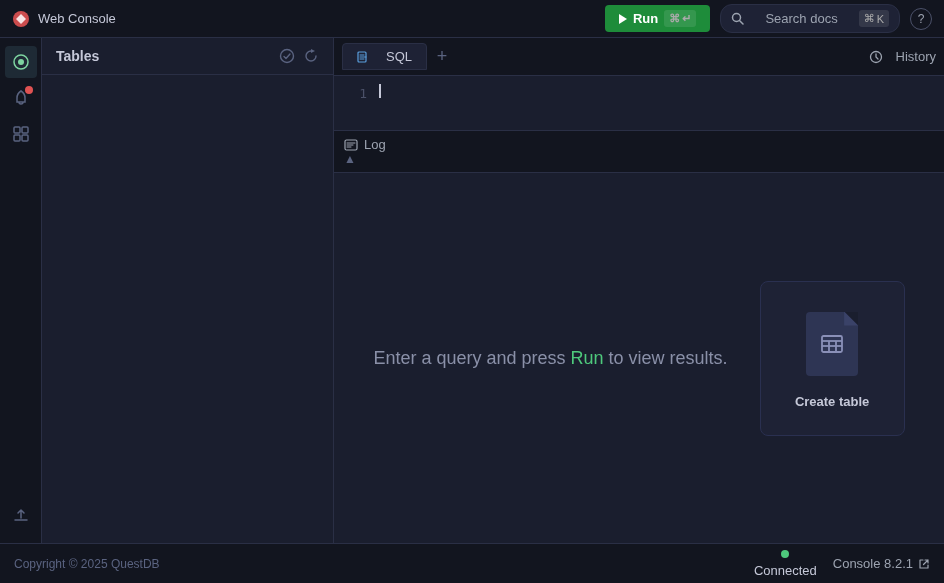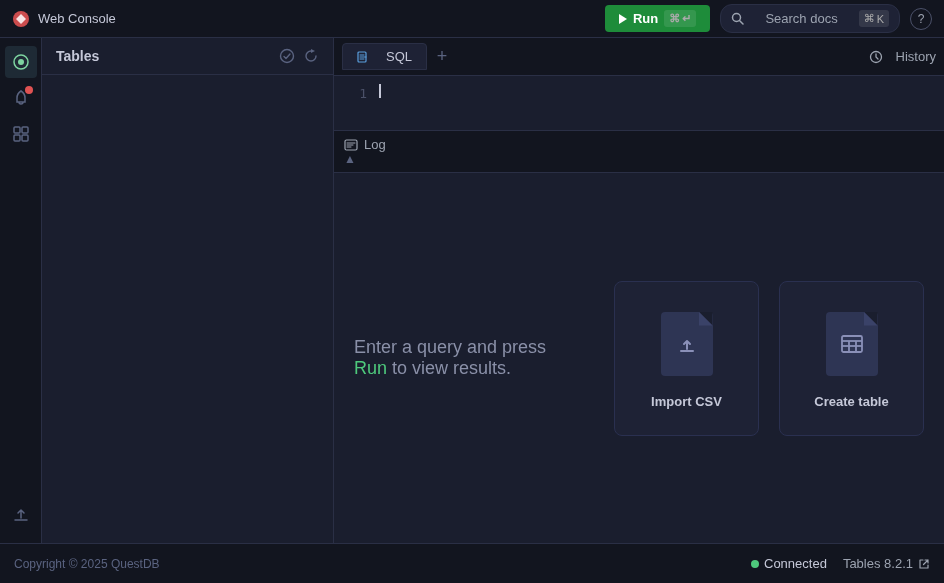--- a/index.html
+++ b/index.html
@@ -410,20 +410,21 @@
       display: flex;
       align-items: center;
       gap: 16px;
     }
     .connected-badge {
       display: flex;
       align-items: center;
       gap: 5px;
       font-size: 13px;
       color: #c5c8d8;
+      flex-direction: column;
     }
     .green-dot {
       width: 8px;
       height: 8px;
       background: #4ec97c;
       border-radius: 50%;
     }
     .version-text {
       display: flex;
       align-items: center;
@@ -572,33 +573,20 @@
       </div>
       <div class="log-chevron">▲</div>
     </div>
 
     <div class="results-area">
       <div class="prompt-text">
         <span>Enter a query and press </span><span class="run-word">Run</span><span> to view results.</span>
       </div>
       <div class="action-cards">
 
-        <div class="action-card">
-          <div class="card-icon-wrap">
-            <div class="doc-icon">
-              <span class="doc-icon-inner">
-                <svg width="26" height="26" viewBox="0 0 26 26" fill="none">
-                  <path d="M13 18V10M10 13L13 10L16 13" stroke="#8a90b8" stroke-width="2" stroke-linecap="round" stroke-linejoin="round"></path>
-                  <path d="M7 20H19" stroke="#8a90b8" stroke-width="2" stroke-linecap="round"></path>
-                </svg>
-              </span>
-            </div>
-          </div>
-          <span class="card-label">Import CSV</span>
-        </div>
 
         <div class="action-card">
           <div class="card-icon-wrap">
             <div class="doc-icon">
               <span class="doc-icon-inner">
                 <svg width="26" height="26" viewBox="0 0 26 26" fill="none">
                   <rect x="3" y="5" width="20" height="16" rx="1.5" stroke="#8a90b8" stroke-width="1.8"></rect>
                   <line x1="3" y1="10" x2="23" y2="10" stroke="#8a90b8" stroke-width="1.8"></line>
                   <line x1="10" y1="10" x2="10" y2="21" stroke="#8a90b8" stroke-width="1.8"></line>
                   <line x1="17" y1="10" x2="17" y2="21" stroke="#8a90b8" stroke-width="1.8"></line>
@@ -616,19 +604,19 @@
 </div>
 
 <div class="status-bar">
   <span class="copyright-text">Copyright © 2025 QuestDB</span>
   <div class="status-right">
     <div class="connected-badge">
       <span class="green-dot"></span>
       <span>Connected</span>
     </div>
     <div class="version-text">
-      <span>Tables 8.2.1</span>
+      <span>Console 8.2.1</span>
       <svg width="12" height="12" viewBox="0 0 12 12" fill="none">
         <path d="M5 2H2V10H10V7M7 2H10V5M10 2L5.5 6.5" stroke="#9ca3b0" stroke-width="1.2" stroke-linecap="round" stroke-linejoin="round"></path>
       </svg>
     </div>
   </div>
 </div>
 
 </body></html>

